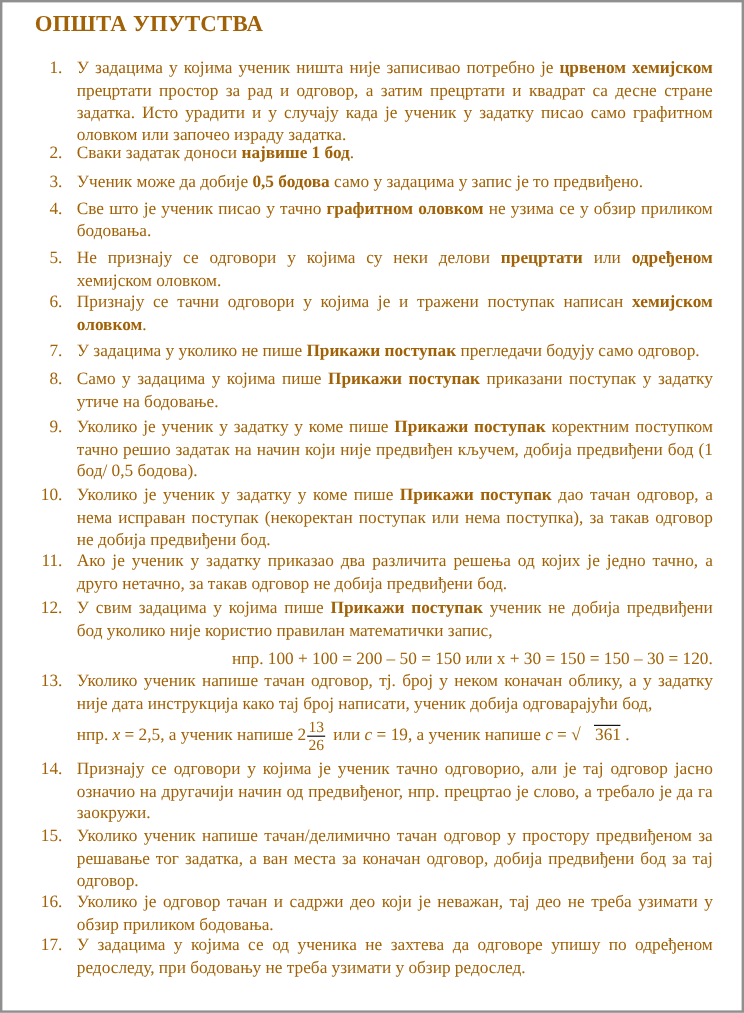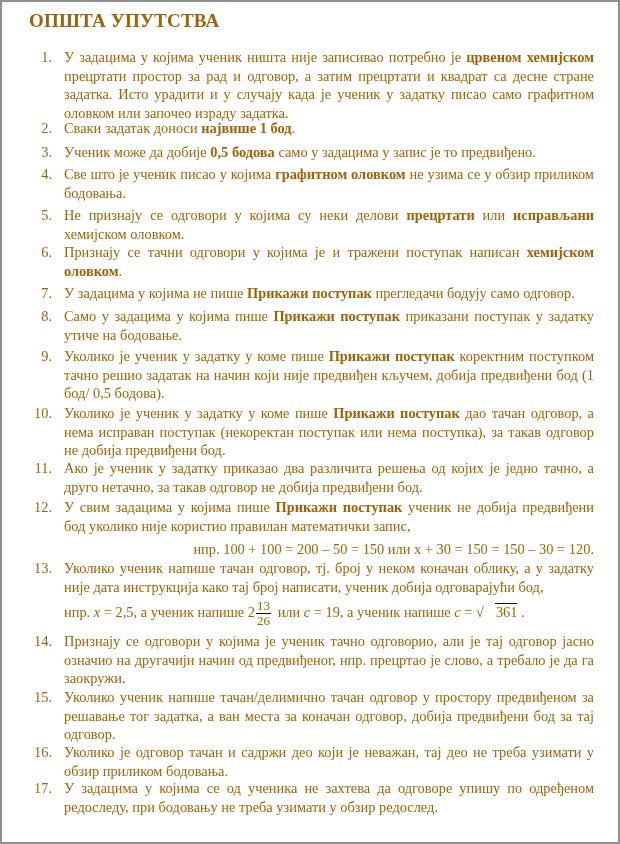--- a/index.html
+++ b/index.html
@@ -49,36 +49,36 @@
     <div class="txt"><span>Сваки задатак доноси </span><b>највише 1 бод</b><span>.</span></div>
   </div>
 
   <div class="item" style="top:141px">
     <span class="num">3.</span>
     <div class="txt"><span>Ученик може да добије </span><b>0,5 бодова</b><span> само у задацима у запис је то предвиђено.</span></div>
   </div>
 
   <div class="item" style="top:163px">
     <span class="num">4.</span>
-    <div class="txt"><span>Све што је ученик писао у којима </span><b>графитном оловком</b><span> не узима се у обзир приликом бодовања.</span></div>
+    <div class="txt"><span>Све што је ученик писао у тачно </span><b>графитном оловком</b><span> не узима се у обзир приликом бодовања.</span></div>
   </div>
 
   <div class="item" style="top:204px">
     <span class="num">5.</span>
-    <div class="txt"><span>Не признају се одговори у којима су неки делови </span><b>прецртати</b><span> или </span><b>исправљани</b><span> хемијском оловком.</span></div>
+    <div class="txt"><span>Не признају се одговори у којима су неки делови </span><b>прецртати</b><span> или </span><b>одређеном</b><span> хемијском оловком.</span></div>
   </div>
 
   <div class="item" style="top:241px">
     <span class="num">6.</span>
     <div class="txt"><span>Признају се тачни одговори у којима је и тражени поступак написан </span><b>хемијском оловком</b><span>.</span></div>
   </div>
 
   <div class="item" style="top:282px">
     <span class="num">7.</span>
-    <div class="txt"><span>У задацима у којима не пише </span><b>Прикажи поступак</b><span> прегледачи бодују само одговор.</span></div>
+    <div class="txt"><span>У задацима у уколико не пише </span><b>Прикажи поступак</b><span> прегледачи бодују само одговор.</span></div>
   </div>
 
   <div class="item" style="top:305px">
     <span class="num">8.</span>
     <div class="txt"><span>Само у задацима у којима пише </span><b>Прикажи поступак</b><span> приказани поступак у задатку утиче на бодовање.</span></div>
   </div>
 
   <div class="item" style="top:345px">
     <span class="num">9.</span>
     <div class="txt"><span>Уколико је ученик у задатку у коме пише </span><b>Прикажи поступак</b><span> коректним поступком тачно решио задатак на начин који није предвиђен кључем, добија предвиђени бод (1 бод/ 0,5 бодова).</span></div>

